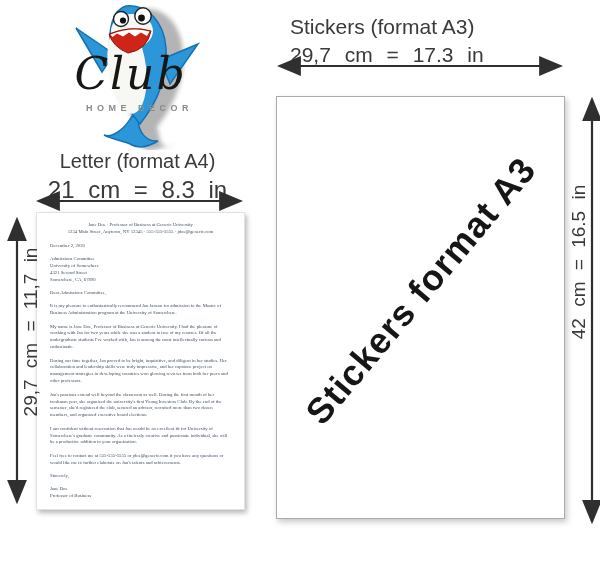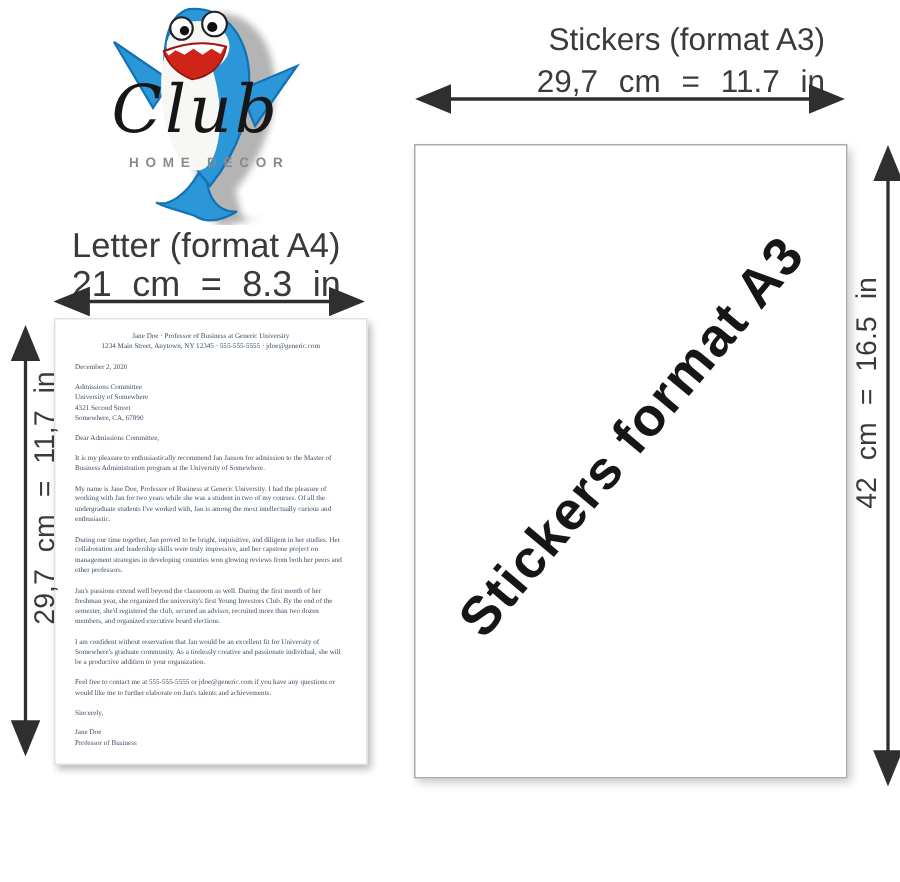--- a/index.html
+++ b/index.html
@@ -13,25 +13,25 @@
   .brand-script {
     position:absolute; left:0; top:52px; width:100%; text-align:center;
     font-family:"DejaVu Serif", serif; font-style:italic; font-size:44px;
     color:#161616; letter-spacing:2px; line-height:1;
   }
   .brand-sub {
     position:absolute; left:38px; top:103px; width:160px;
     font-size:9px; letter-spacing:4.5px; color:#8a8a8a; font-weight:bold;
   }
   
-  .sticker-title, .sticker-dim { position:absolute; left:260px; width:290px; text-align:right; }
+  .sticker-title, .sticker-dim { position:absolute; left:290px; width:290px; text-align:left; }
   .sticker-title { top:15px; font-size:21px; color:#3a3a3a; }
   .sticker-dim   { top:43px; font-size:21px; color:#3a3a3a; word-spacing:8px; }
   .letter-title, .letter-dim { position:absolute; left:30px; width:215px; text-align:center; }
-  .letter-title { top:150px; font-size:23px; color:#3a3a3a; }
+  .letter-title { top:150px; font-size:20px; color:#3a3a3a; }
   .letter-dim   { top:176px; font-size:24px; color:#3a3a3a; word-spacing:7px; }
   
   .v-label {
     position:absolute; white-space:nowrap; font-size:19px; color:#3a3a3a;
     transform:translate(-50%,-50%) rotate(-90deg); word-spacing:6px;
   }
   .v-label.left  { left:31px;  top:332px; }
   .v-label.right { left:579px; top:262px; }
   
   .arrows { position:absolute; left:0; top:0; pointer-events:none; }
@@ -95,21 +95,21 @@
       <circle cx="93.5" cy="18" r="3.4" fill="#111"></circle>
 
       <path d="M61,34 Q83,25 103,31 Q99,50 80,53 Q65,47 61,34 Z" fill="#cf2418" stroke="#8f1510" stroke-width="1"></path>
       <path d="M62.5,34.5 Q83,26.5 101.5,31.5 L99,36 L93,32.5 L87,36.5 L81,32.5 L75,36.5 L69,33.5 L64.5,37 Z" fill="#ffffff"></path>
     </svg>
     <div class="brand-script">Club</div>
     <div class="brand-sub">HOME DECOR</div>
   </div>
 
   <div class="sticker-title">Stickers (format A3)</div>
-  <div class="sticker-dim">29,7 cm = 11.7 in</div>
+  <div class="sticker-dim">29,7 cm = 17.3 in</div>
 
   <div class="a3-paper">
     <div class="a3-diagonal">Stickers format A3</div>
   </div>
 
   <div class="v-label right">42 cm = 16.5 in</div>
 
   <div class="letter-title">Letter (format A4)</div>
   <div class="letter-dim">21 cm = 8.3 in</div>
 

